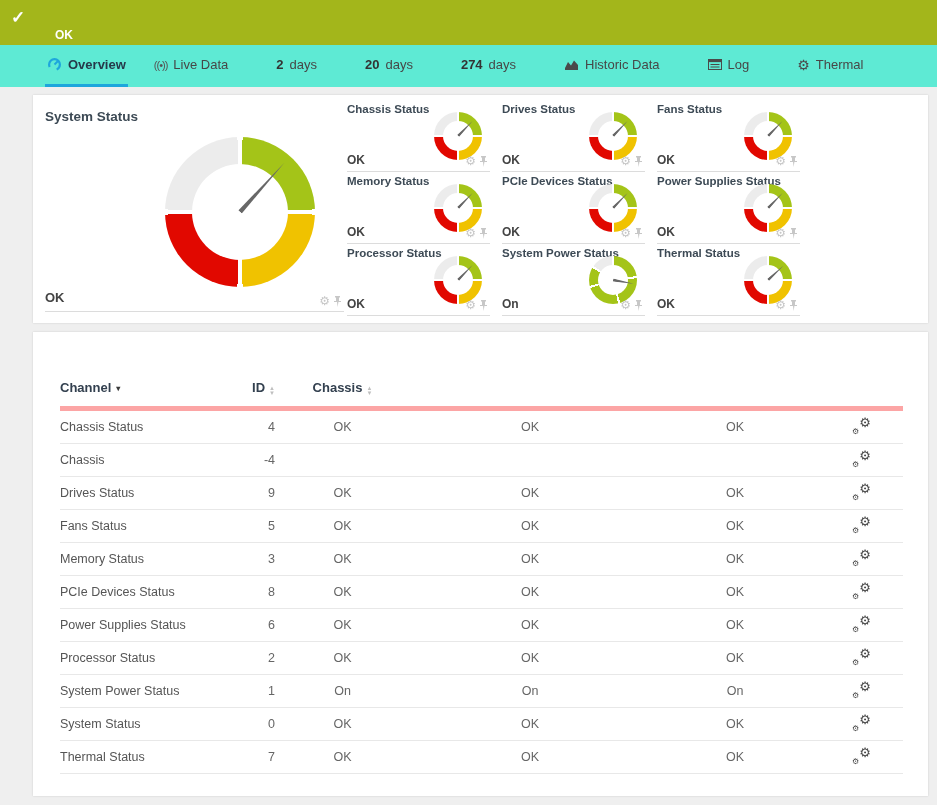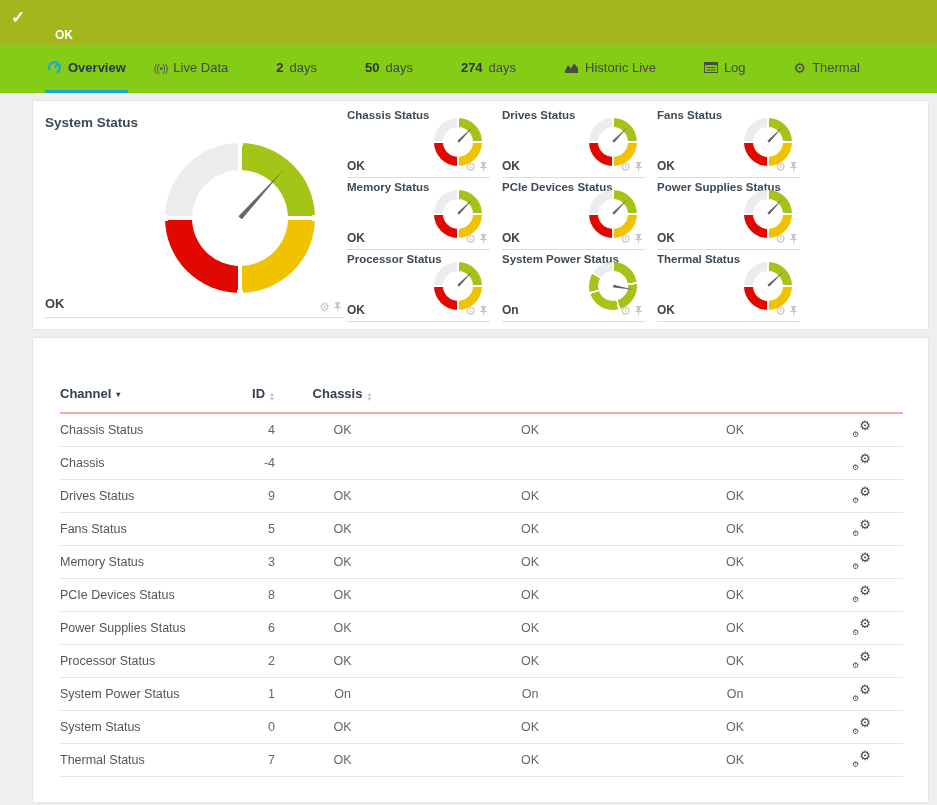--- a/index.html
+++ b/index.html
@@ -20,21 +20,21 @@
   .topbar{position:relative;height:45px;background:var(--header-bg);color:#fff;}
   .topbar .chk{position:absolute;left:11px;top:7px;font-size:17px;font-weight:bold;}
   .topbar .line1{position:absolute;left:35px;top:5px;white-space:nowrap;}
   .topbar .stype{font-style:italic;font-size:17px;margin-right:7px;}
   .topbar .stitle{font-size:17px;font-weight:bold;}
   .topbar .flag{font-size:11px;vertical-align:7px;margin-left:5px;}
   .topbar .stars{font-size:12px;letter-spacing:2px;vertical-align:4px;margin-left:14px;}
   .topbar .line2{position:absolute;left:55px;top:28px;font-size:12px;font-weight:bold;}
 
   
-  .tabstrip{height:48px;background:#84cc16;display:flex;align-items:stretch;padding-left:45px;}
+  .tabstrip{height:42px;background:#5eead4;display:flex;align-items:stretch;padding-left:45px;}
   .tab{display:flex;align-items:center;gap:6px;font-size:13px;color:#474747;cursor:pointer;
        border-bottom:3px solid transparent;padding:0 2px;margin-right:44px;white-space:nowrap;}
   .tab .num{font-weight:bold;color:#333;}
   .tab.active{border-bottom-color:var(--accent);color:#26394a;font-weight:bold;}
   .tab.active{margin-right:24px;}
   .tab .ticon{display:inline-flex;align-items:center;color:#4a4a4a;}
   .tab .gearglyph{font-size:14px;color:#4a4a4a;}
   .tab .bcast{font-size:11px;color:#555;letter-spacing:-1px;}
 
   
@@ -64,21 +64,21 @@
         var(--g-green) 86deg 162deg, #fff 162deg 168deg, var(--g-green) 168deg 250deg, #fff 250deg 256deg,
         var(--g-green) 256deg 300deg, #fff 300deg 306deg, var(--g-gray) 306deg 357deg, #fff 357deg 360deg);}
 
   .tile-grid{position:absolute;left:314px;top:5px;display:grid;grid-template-columns:143px 143px 143px;column-gap:12px;}
   .tile{position:relative;height:72px;border-bottom:1px solid var(--line);}
   .tile .tile-title{font-size:11.5px;padding-top:3px;white-space:nowrap;}
   .tile .tile-value{bottom:4px;font-size:12px;}
 
   
   .thead,.trow{display:grid;grid-template-columns:175px 40px 135px 240px 170px 1fr;}
-  .thead{align-items:start;padding:14px 0 10px 0;border-bottom:2px solid #fca5a5;
+  .thead{align-items:start;padding:14px 0 10px 0;border-bottom:5px solid #fca5a5;
          font-size:13px;font-weight:bold;color:#33404f;}
   .trow{align-items:center;height:33px;border-bottom:1px solid #e8e8e8;font-size:12.5px;color:#666;}
   .c-right{text-align:right;}
   .c-center{text-align:center;}
   .c-ch{color:#555;}
   .hwrap{display:inline-block;width:58px;text-align:center;}
   .sorter{display:inline-flex;flex-direction:column;font-size:6px;line-height:5px;color:#bfbfbf;
           margin-left:4px;vertical-align:2px;cursor:pointer;}
   .caret{font-size:8px;color:#3a3a3a;margin-left:5px;vertical-align:1px;cursor:pointer;}
   .chset{position:relative;display:inline-block;width:19px;height:16px;cursor:pointer;}
@@ -105,34 +105,34 @@
   </div>
   <div class="tab">
     <span class="ticon bcast">((•))</span>
     <span>Live Data</span>
   </div>
   <div class="tab">
     <span class="num">2</span>
     <span>days</span>
   </div>
   <div class="tab">
-    <span class="num">50</span>
+    <span class="num">20</span>
     <span>days</span>
   </div>
   <div class="tab">
     <span class="num">274</span>
     <span>days</span>
   </div>
   <div class="tab">
     <span class="ticon">
       <svg width="15" height="12" viewBox="0 0 15 12">
           <path d="M1 11 V9 L4 3 L7 6.5 L10 1.5 L14 6 V11 Z" fill="#4a4a4a"></path>
         </svg>
     </span>
-    <span>Historic Live</span>
+    <span>Historic Data</span>
   </div>
   <div class="tab">
     <span class="ticon">
       <svg width="14" height="11" viewBox="0 0 14 11">
           <rect x="0.5" y="0.5" width="13" height="10" fill="none" stroke="#4a4a4a"></rect>
           <rect x="0.5" y="0.5" width="13" height="2.6" fill="#4a4a4a"></rect>
           <line x1="2.5" y1="5.5" x2="11.5" y2="5.5" stroke="#4a4a4a"></line>
           <line x1="2.5" y1="8" x2="11.5" y2="8" stroke="#4a4a4a"></line>
         </svg>
     </span>

